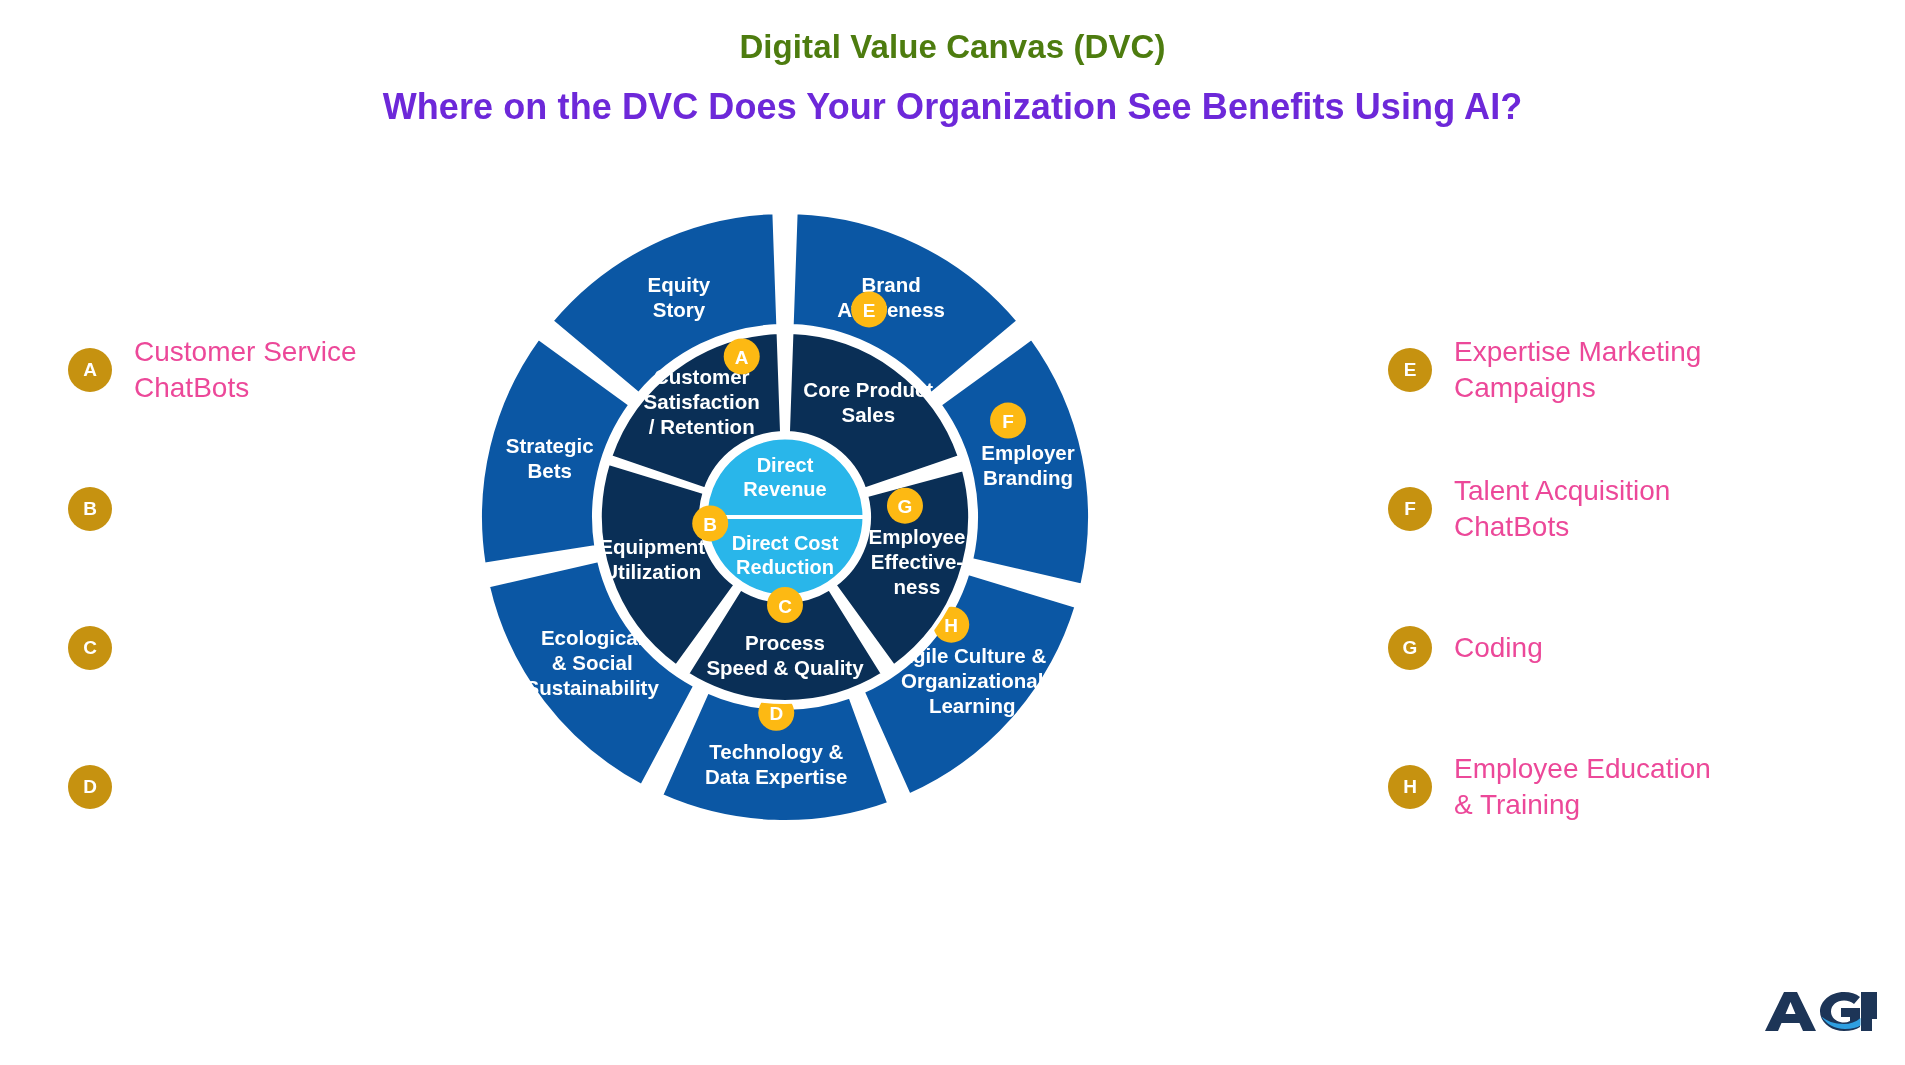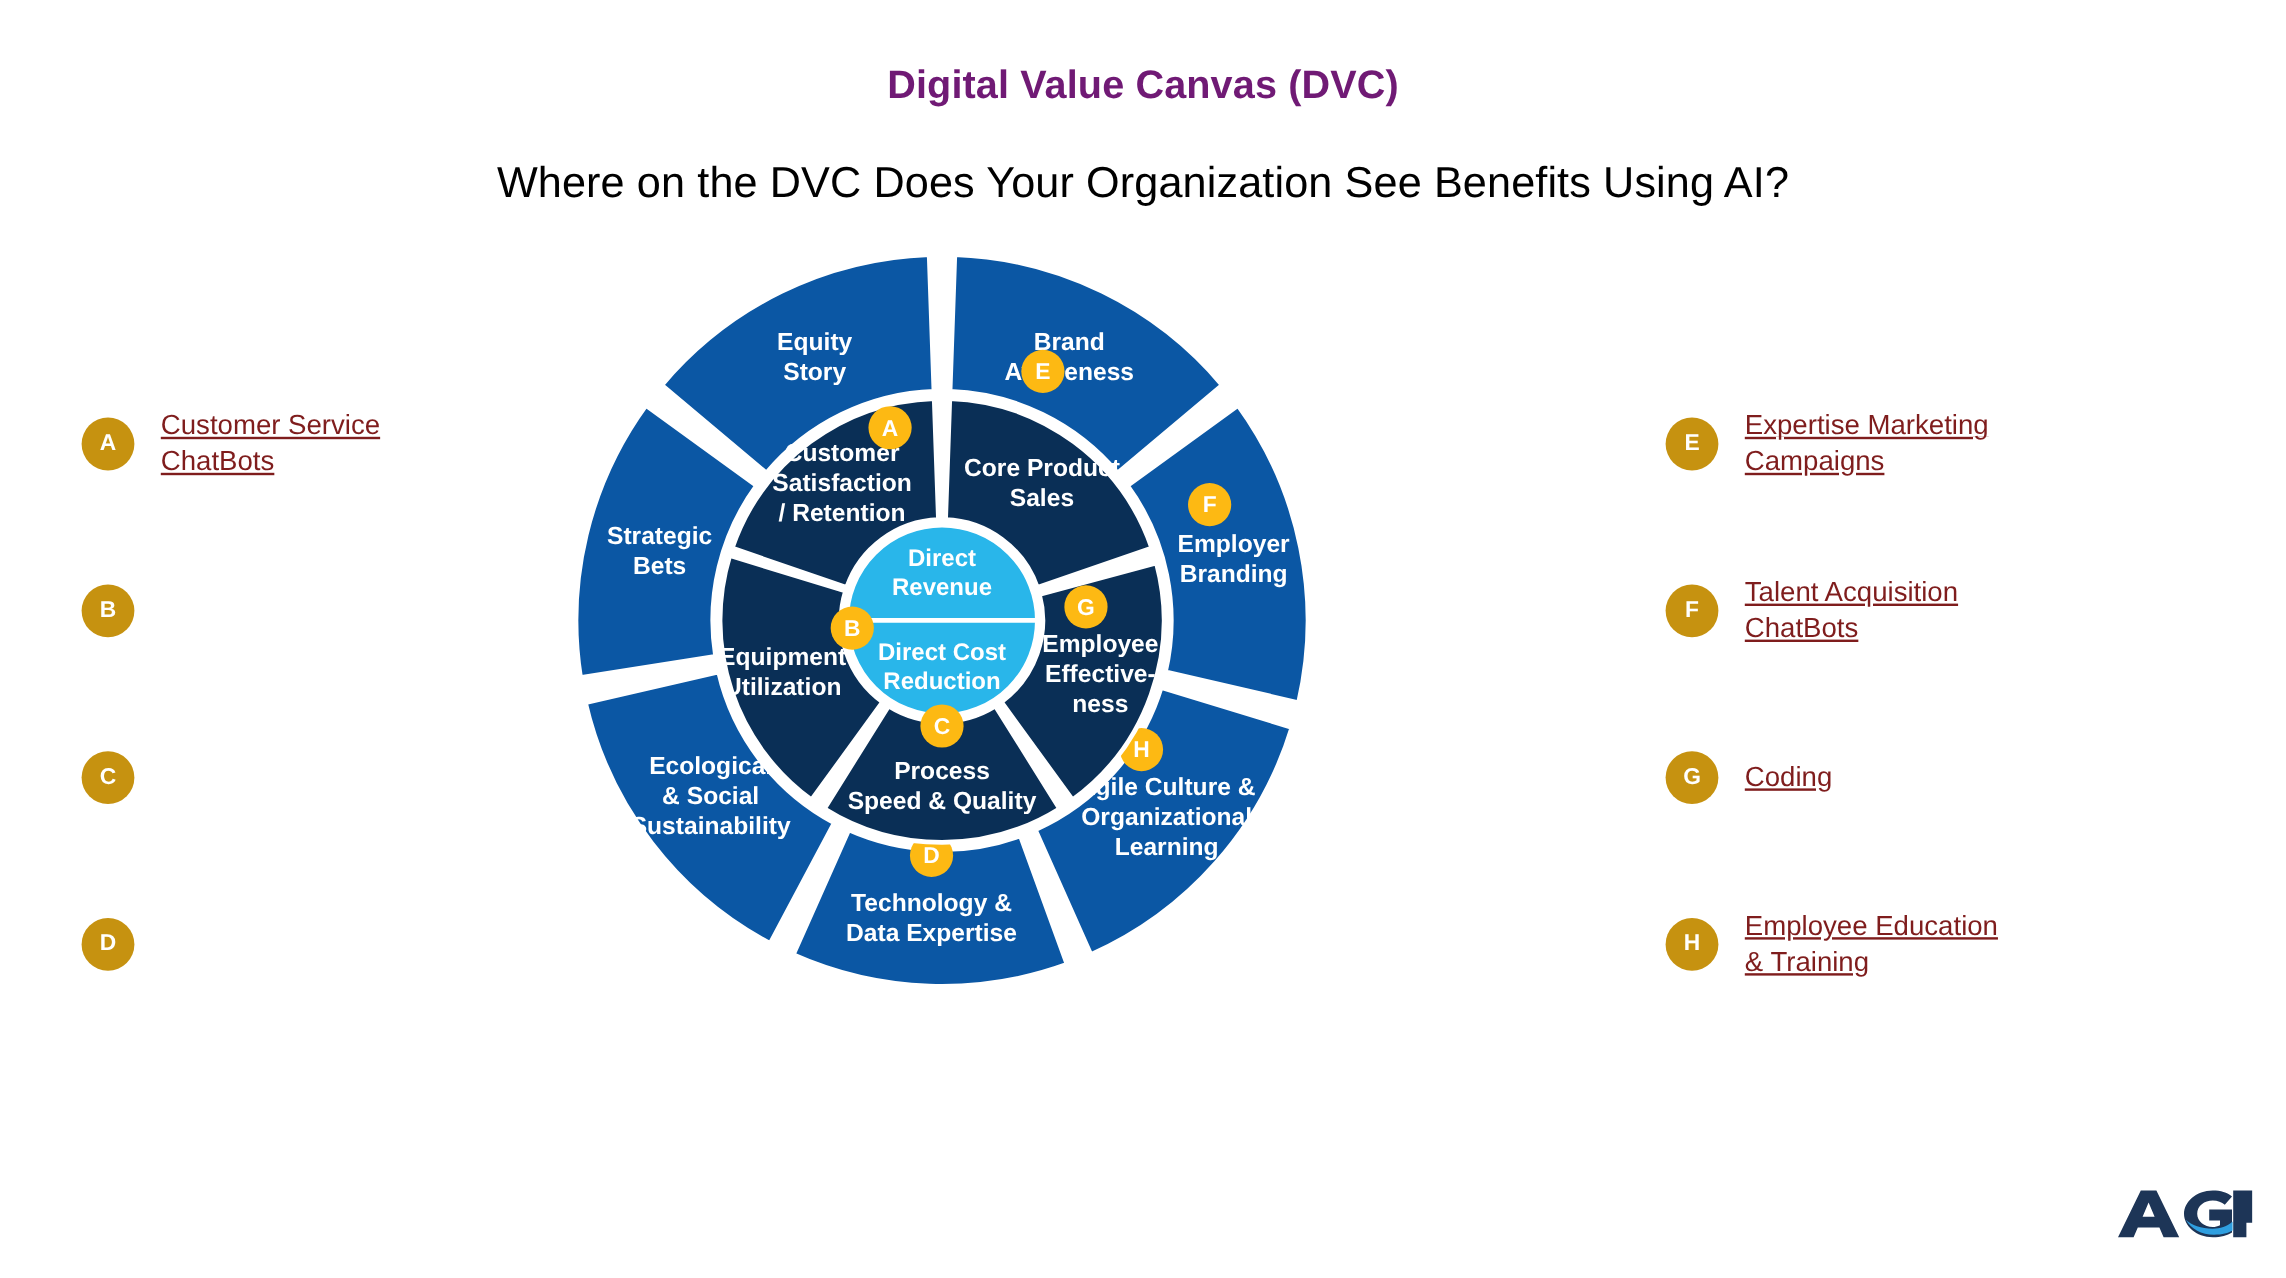--- a/index.html
+++ b/index.html
@@ -17,31 +17,31 @@
 
   
   .title-block {
     position: absolute;
     top: 0;
     left: 0;
     width: 1905px;
     text-align: center;
   }
   .title-main {
-    margin-top: 52px;
+    margin-top: 28px;
     font-size: 33px;
     font-weight: bold;
-    color: #701a75;
+    color: #4d7c0f;
     letter-spacing: 0.1px;
   }
   .title-sub {
-    margin-top: 41px;
+    margin-top: 20px;
     font-size: 36px;
-    font-weight: normal;
-    color: #000000;
+    font-weight: bold;
+    color: #6d28d9;
     letter-spacing: 0.1px;
   }
 
   
   .legend {
     position: absolute;
     top: 300px;
   }
   .legend-left  { left: 68px;  width: 430px; }
   .legend-right { left: 1388px; width: 470px; }
@@ -59,25 +59,24 @@
     background: #c69210;
     color: #ffffff;
     font-size: 19px;
     font-weight: bold;
     display: flex;
     align-items: center;
     justify-content: center;
     margin-right: 22px;
   }
   .legend-text {
-    color: #7f1d1d;
-    font-size: 23px;
+    color: #ec4899;
+    font-size: 28px;
     line-height: 1.27;
     white-space: pre-line;
-    text-decoration: underline;
   }
 
   
   .diagram {
     position: absolute;
     left: 425px;
     top: 147px;
     width: 740px;
     height: 760px;
   }

